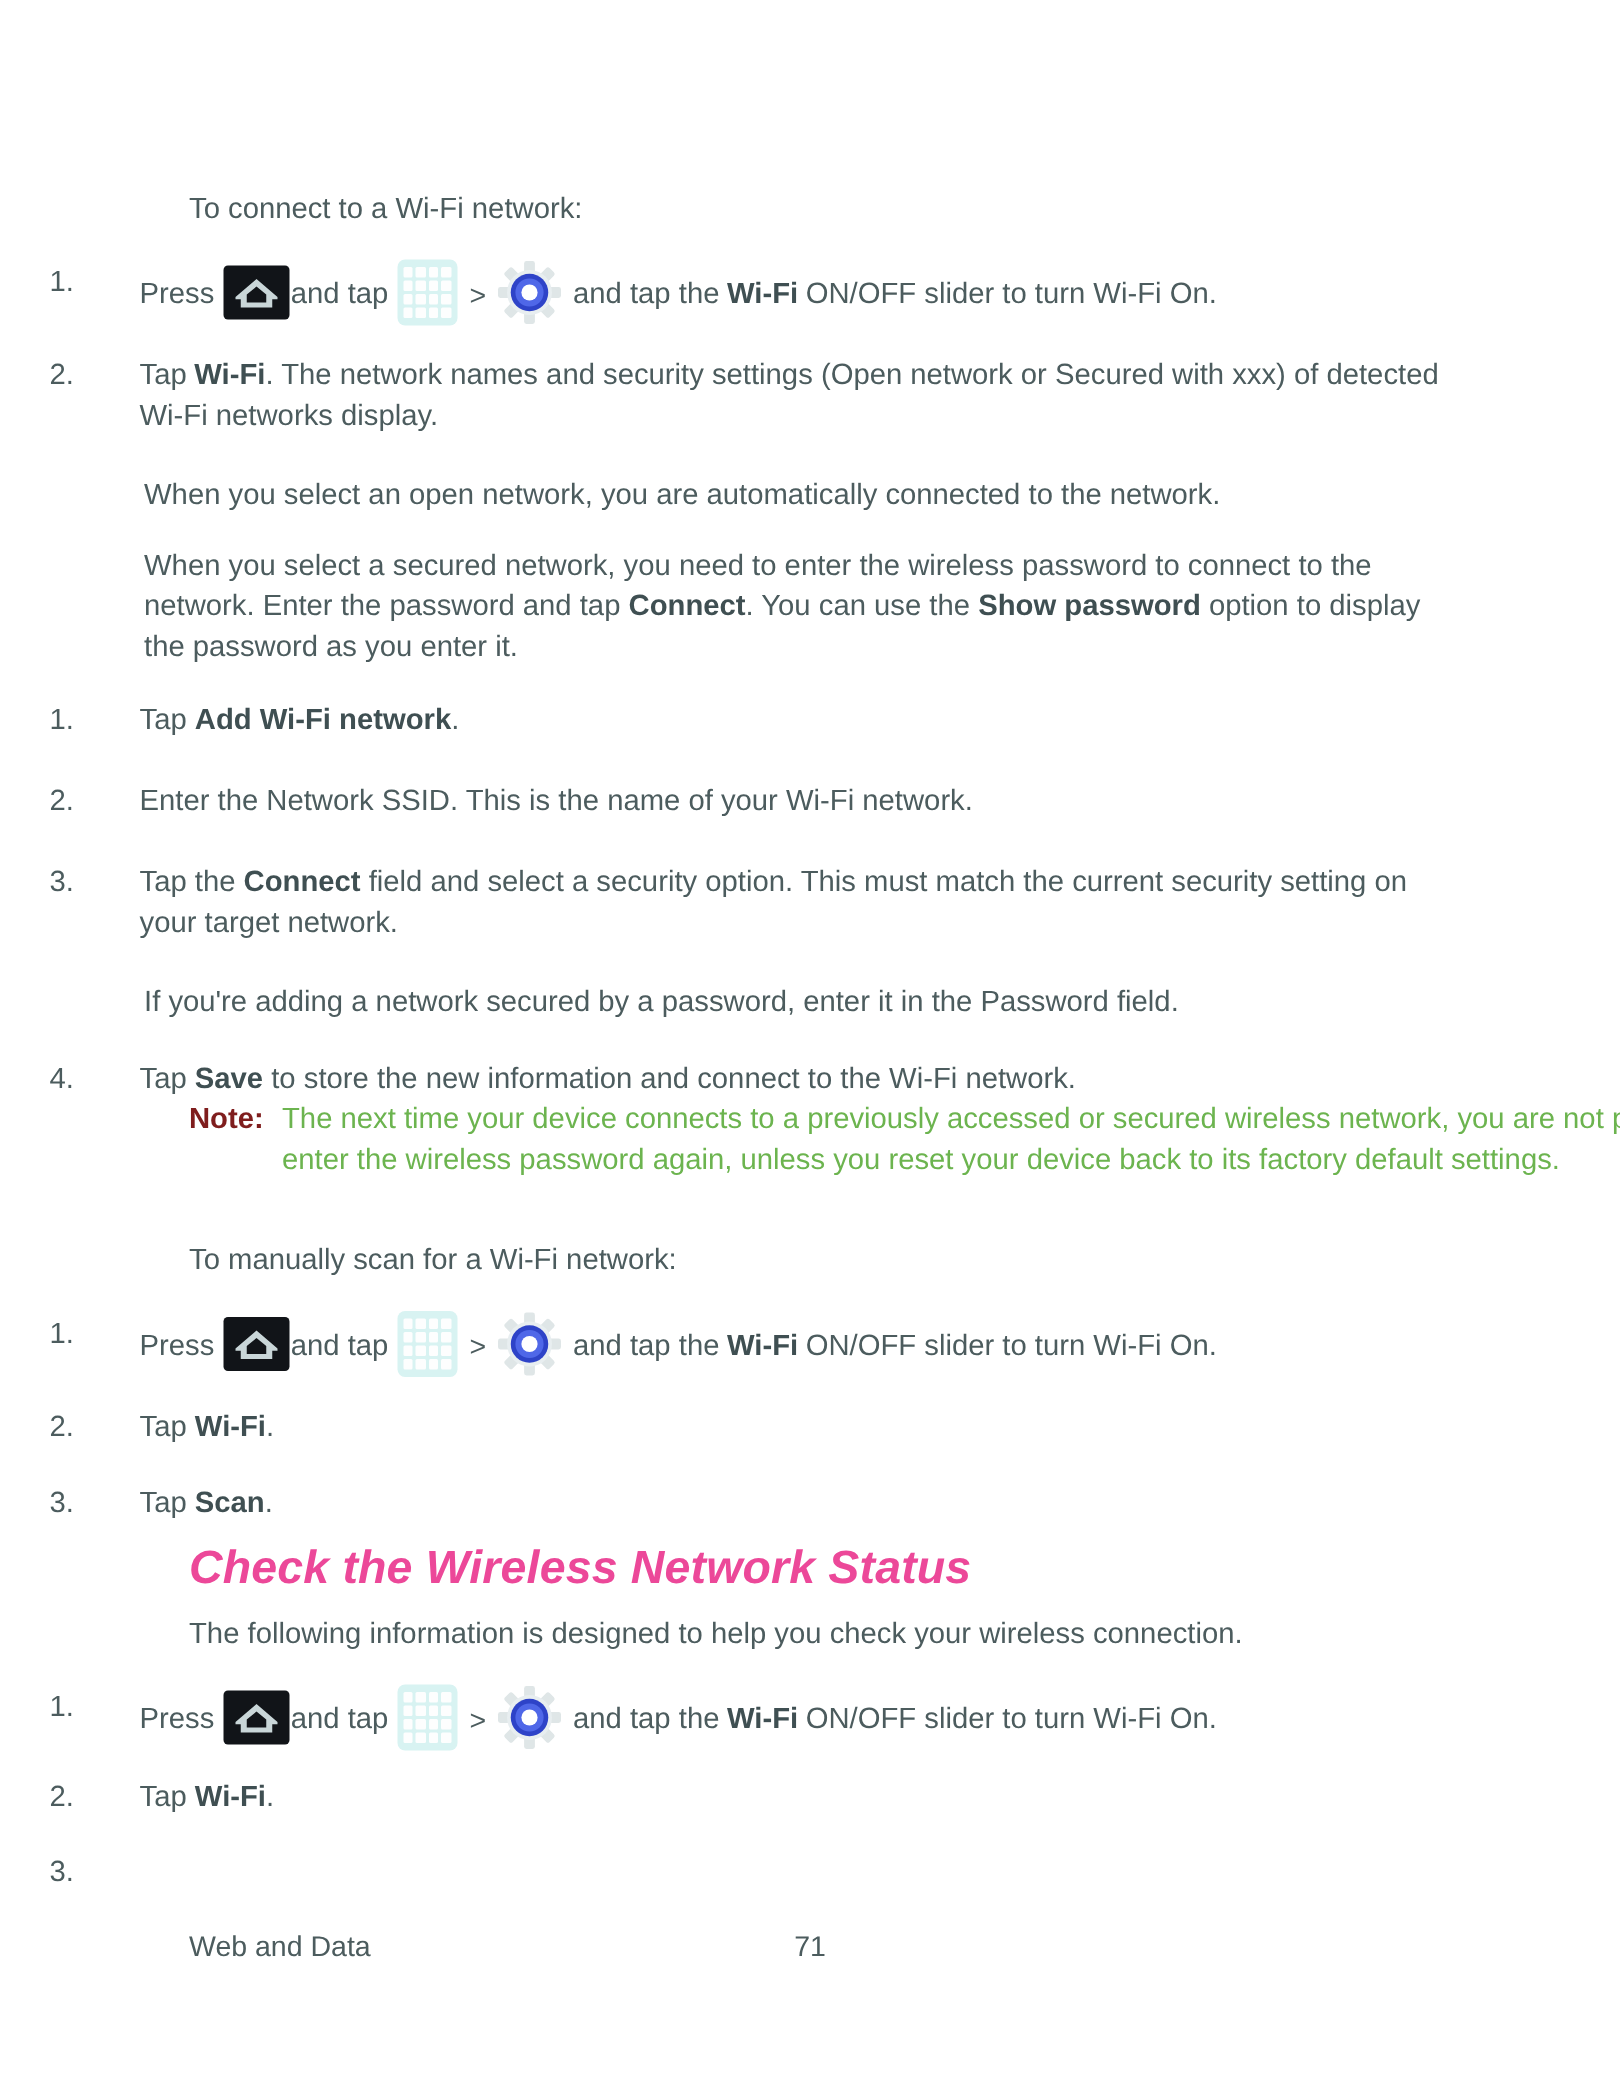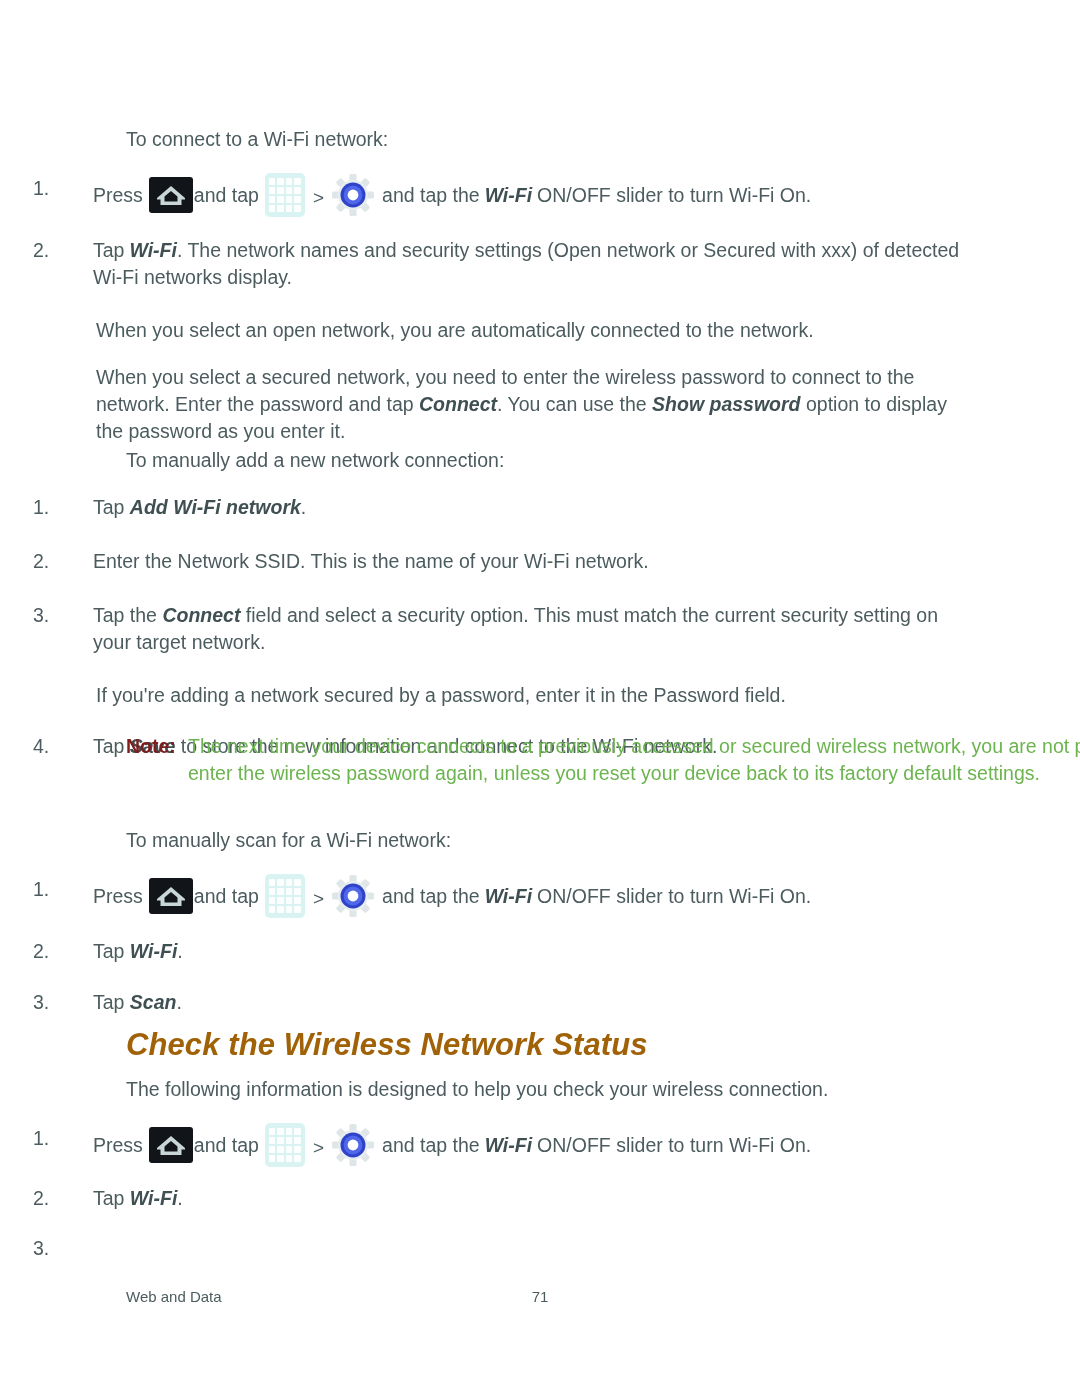--- a/index.html
+++ b/index.html
@@ -25,21 +25,21 @@
     overflow: hidden;
   }
 
   
   .para {
     font-size: 19.5px;
     line-height: 27px;
     color: #4c5c5e;
     margin: 0;
   }
-  .b { font-weight: bold; color: #3f4f52; font-style: italic; }
+  .b { font-weight: bold; color: #3f4f52; }
 
   
   .body-block { margin-left: 126px; margin-right: 118px; }
 
   
   ol.steps {
     list-style: none;
     margin: 0;
     padding: 0;
   }
@@ -94,33 +94,33 @@
     flex: 1 1 auto;
   }
 
   
   h2.section-title {
     margin: 0;
     margin-left: 126px;
     font-size: 31px;
     font-style: italic;
     font-weight: bold;
-    color: #a16207;
+    color: #ec4899;
     letter-spacing: 0.1px;
     line-height: 38px;
   }
 
   
   .footer {
     position: absolute;
     left: 0;
     top: 1288px;
     width: 1080px;
     height: 28px;
-    font-size: 15px;
+    font-size: 19px;
     color: #4c5c5e;
   }
   .footer .f-left  { position: absolute; left: 126px; top: 0; }
   .footer .f-mid   { position: absolute; left: 0; top: 0; width: 1080px; text-align: center; }
 
   
   .ico {
     display: inline-block;
     vertical-align: middle;
     position: relative;
@@ -239,21 +239,20 @@
       </li>
     </ol>
 
     <p class="subpara" style="margin-top:26px;">When you select an open network, you are automatically connected to the network.</p>
 
     <p class="subpara" style="margin-top:14px;"><span>When you select a secured network, you need to enter the wireless password to connect to the network. Enter the password and tap </span><span class="b">Connect</span><span>. You can use the </span><span class="b">Show password</span><span> option to display the password as you enter it.</span></p>
   </div>
 
   <div style="position:absolute; top:447px; left:0; width:1080px;">
 
-    <p class="para body-block">To manually add a new network connection:</p>
 
     <ol class="steps" style="margin-top:20px;">
       <li>
         <span class="num">1.</span>
         <span>Tap </span><span class="b">Add Wi-Fi network</span><span>.</span>
       </li>
       <li style="margin-top:27px;">
         <span class="num">2.</span>
         <span>Enter the Network SSID. This is the name of your Wi-Fi network.</span>
       </li>

